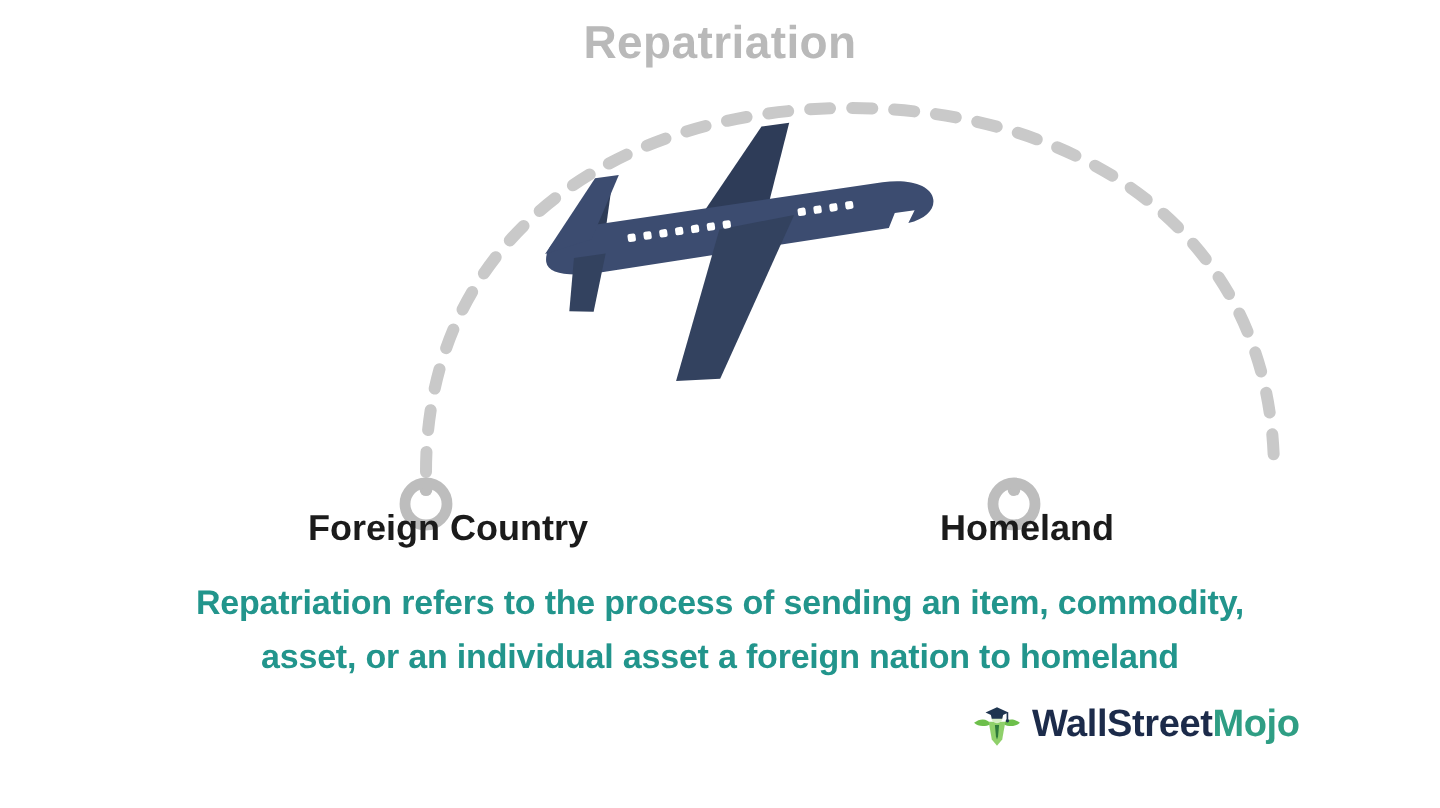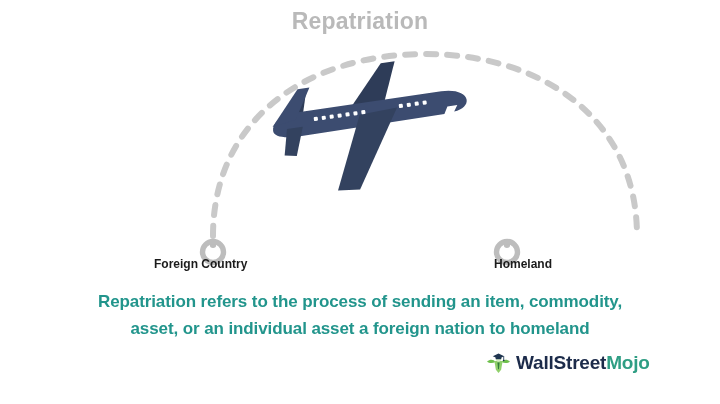--- a/index.html
+++ b/index.html
@@ -43,28 +43,28 @@
     width: 720px;
     height: 240px;
   }
   .stage svg {
     display: block;
   }
 
   
   .endpoint-label {
     position: absolute;
-    font-size: 12px;
+    font-size: 18px;
     font-weight: bold;
     color: #1b1b1b;
     white-space: nowrap;
     line-height: 16px;
   }
   .endpoint-label.left  { top: 256px; left: 154px; }
-  .endpoint-label.right { top: 256px; left: 470px; margin-left: 24px; }
+  .endpoint-label.right { top: 256px; left: 470px; }
 
   
   .caption {
     position: absolute;
     top: 288px;
     left: 28px;
     width: 664px;
     text-align: center;
     font-size: 17px;
     font-weight: bold;

